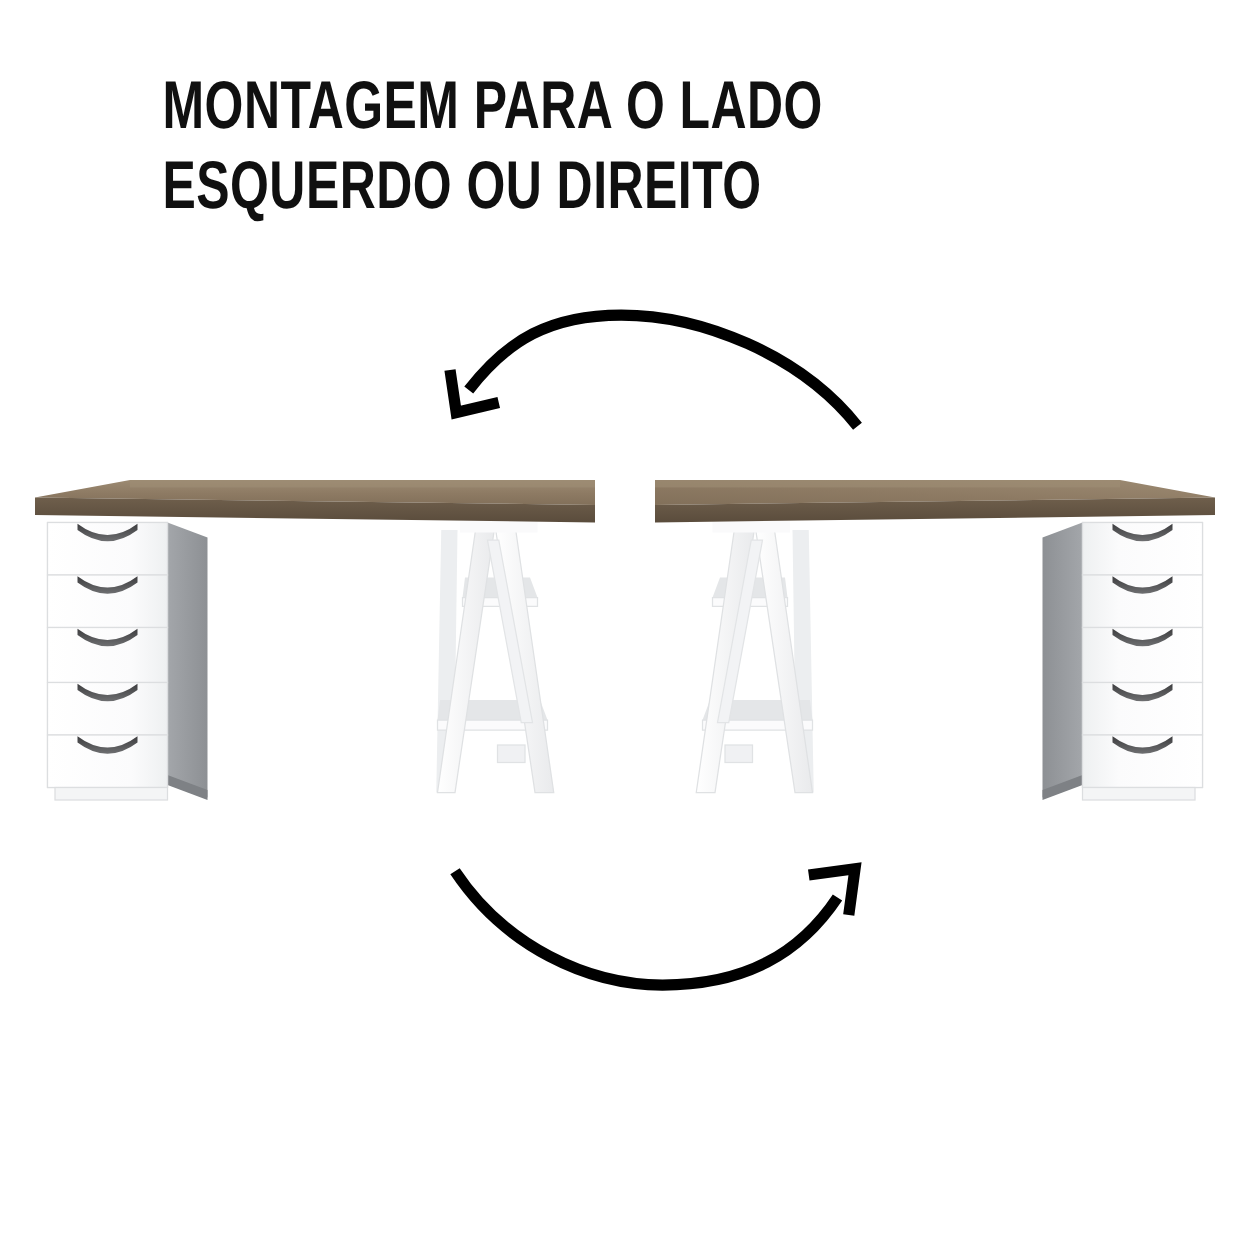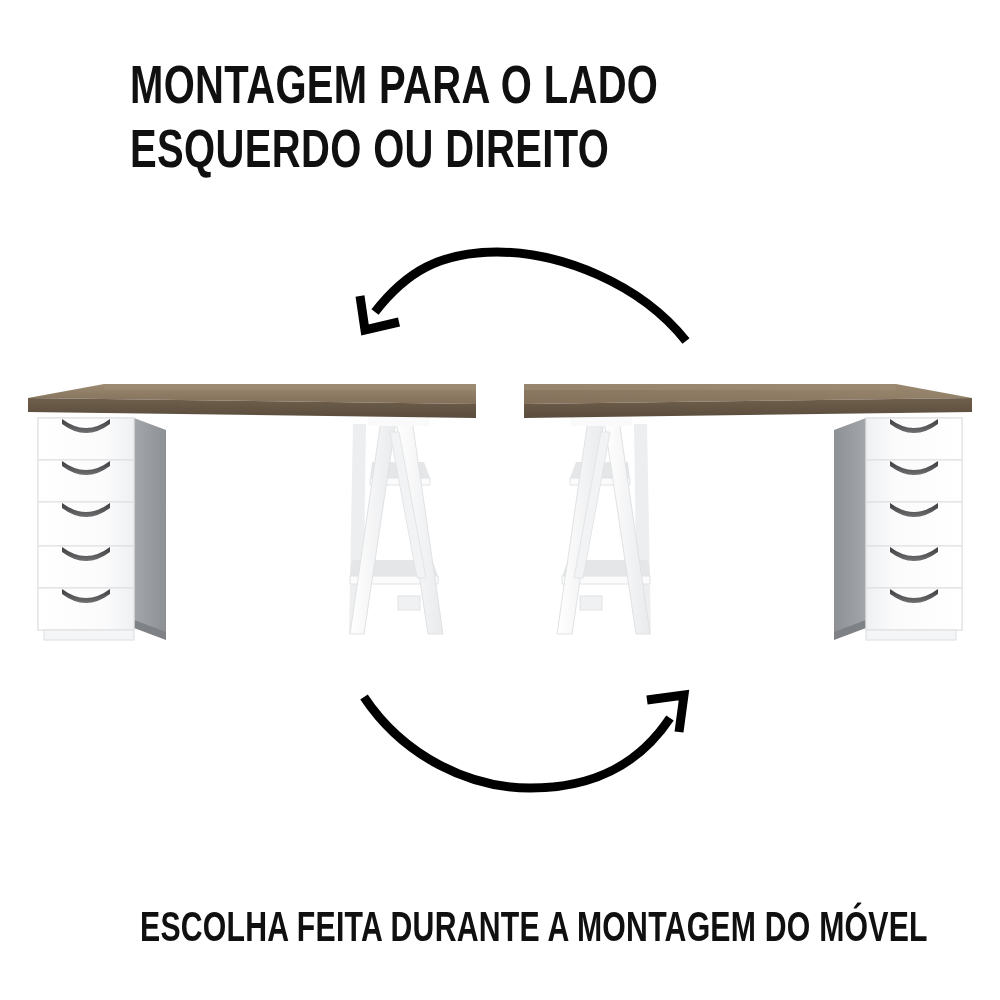--- a/index.html
+++ b/index.html
@@ -251,17 +251,14 @@
       <path d="M686,341 C640,283 560,252 497,252 C440,252 406,272 375,312" fill="none" stroke="#000000" stroke-width="9" stroke-linecap="butt"></path>
       <path d="M360,296 L365,330 L399,322" fill="none" stroke="#000000" stroke-width="9" stroke-linecap="butt" stroke-linejoin="miter"></path>
     </g>
 
     <g>
       <path d="M364,697 C404,757 470,788 530,788 C596,788 640,763 670,718" fill="none" stroke="#000000" stroke-width="9" stroke-linecap="butt"></path>
       <path d="M647,700 L684,695 L679,732" fill="none" stroke="#000000" stroke-width="9" stroke-linecap="butt" stroke-linejoin="miter"></path>
     </g>
   </svg>
 
-  <div class="caption-block">
-    <span class="caption-line">ESCOLHA FEITA DURANTE A MONTAGEM DO MÓVEL</span>
-  </div>
 
 </div>
 
 </body></html>

